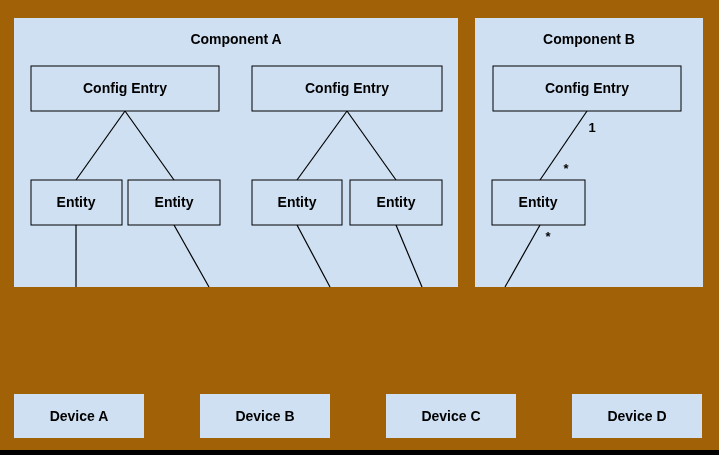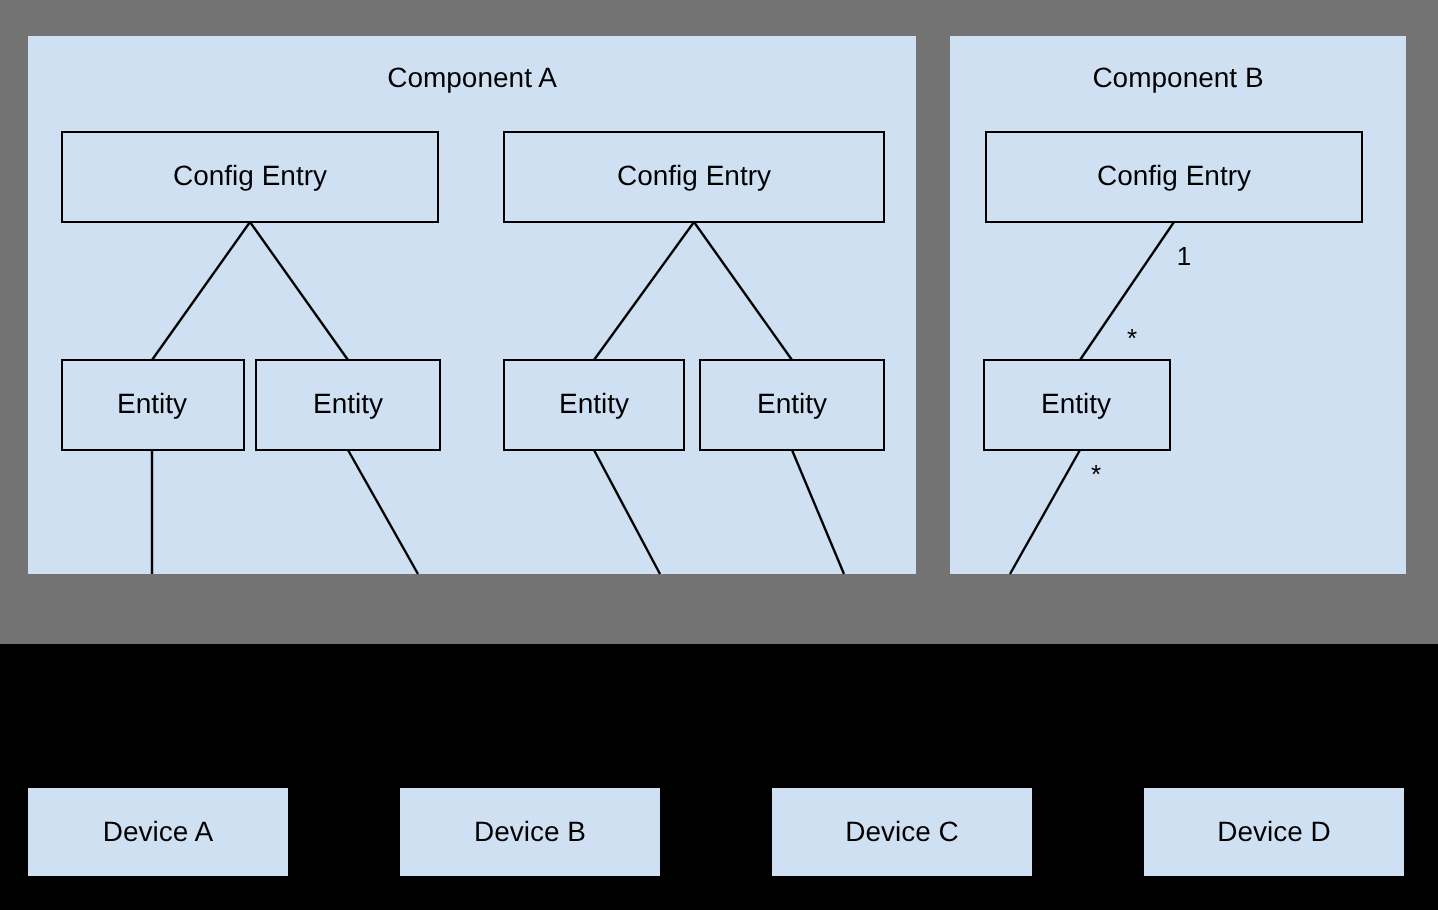--- a/index.html
+++ b/index.html
@@ -9,22 +9,23 @@
   }
   body {
     width: 719px;
     height: 455px;
     overflow: hidden;
     font-family: "Liberation Sans", sans-serif;
   }
   #diagram-root {
     position: relative;
     width: 719px;
-    height: 322px;
-    background: #737373;
+    height: 450px;
+    background: #a16207;
+    font-weight: bold;
   }
   svg#diagram-canvas {
     position: absolute;
     left: 0;
     top: 0;
     width: 719px;
     height: 455px;
     display: block;
   }
   .panel-rect {

